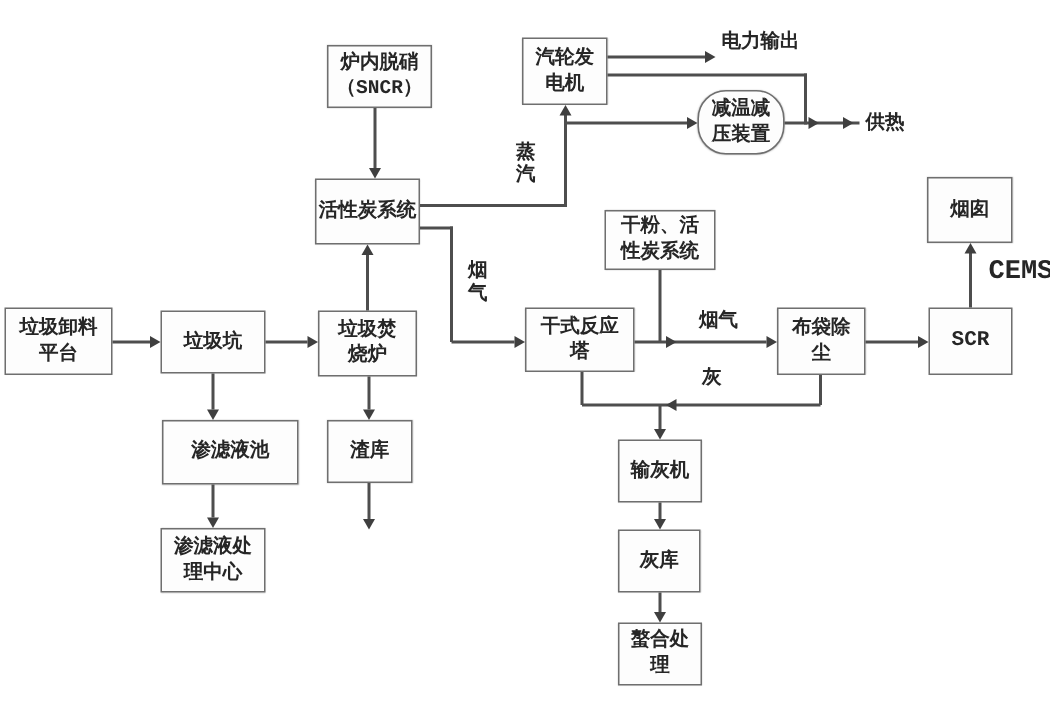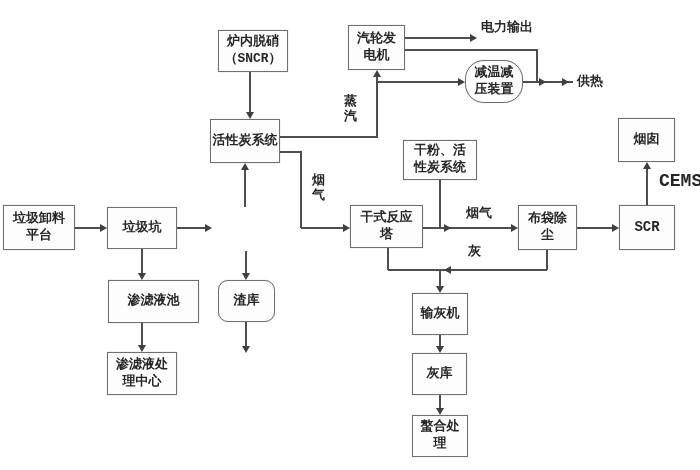--- a/index.html
+++ b/index.html
@@ -43,26 +43,27 @@
   <div class="node" style="left:210px;top:119px;width:70px;height:44px;">活性炭系统</div>
 
   <div class="node" style="left:348px;top:25px;width:57px;height:45px;padding:0 7px;">汽轮发电机</div>
 
   <div class="node" style="left:465px;top:60px;width:58px;height:43px;padding:0 7px;border-radius:19px;">减温减压装置</div>
 
   <div class="node" style="left:3px;top:205px;width:72px;height:45px;padding:0 9px;">垃圾卸料平台</div>
 
   <div class="node" style="left:107px;top:207px;width:70px;height:42px;">垃圾坑</div>
 
+  <div class="node" style="left:212px;top:207px;width:66px;height:44px;padding:0 7px;">垃圾焚烧炉</div>
 
   <div class="node" style="left:108px;top:280px;width:91px;height:43px;">渗滤液池</div>
 
   <div class="node" style="left:107px;top:352px;width:70px;height:43px;padding:0 6px;">渗滤液处理中心</div>
 
-  <div class="node" style="left:218px;top:280px;width:57px;height:42px;border-radius:10px;">渣库</div>
+  <div class="node" style="left:218px;top:280px;width:57px;height:42px;">渣库</div>
 
 
   <div class="node" style="left:403px;top:140px;width:74px;height:40px;padding:0 8px;">干粉、活性炭系统</div>
 
   <div class="node" style="left:518px;top:205px;width:59px;height:45px;padding:0 8px;">布袋除尘</div>
 
   <div class="node" style="left:350px;top:205px;width:73px;height:43px;padding:0 9px;">干式反应塔</div>
 
   <div class="node" style="left:619px;top:205px;width:56px;height:45px;font-size:14px;">SCR</div>
 

